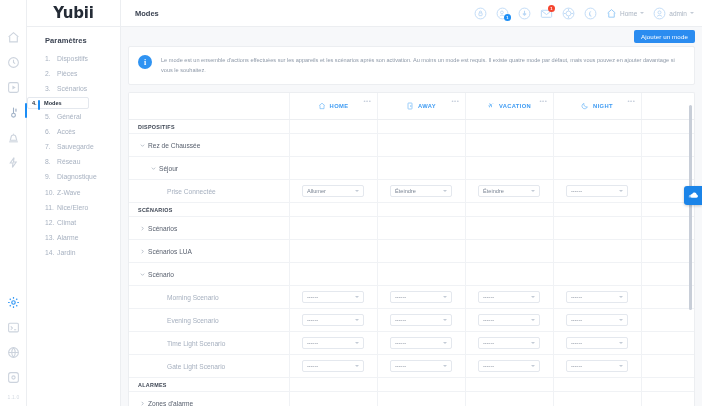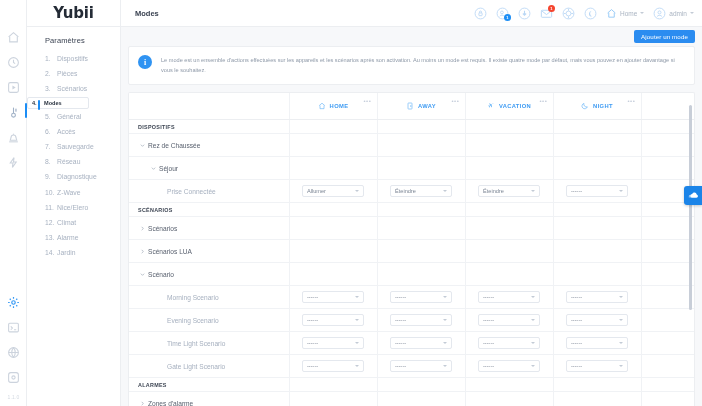--- a/index.html
+++ b/index.html
@@ -44,21 +44,21 @@
   }
   .logo {
     height: 27px; display: flex; align-items: center; justify-content: center;
     border-bottom: 1px solid #eceef1;
   }
   .logo-txt {
     font-size: 15px; font-weight: bold; color: #242b36; letter-spacing: -.2px;
     font-family: "DejaVu Sans", sans-serif;
   }
   .menu-title {
-    font-size: 7.5px; color: #3b4352; font-weight: normal;
+    font-size: 7.5px; color: #3b4352; font-weight: bold;
     padding: 9px 0 6px 18px; letter-spacing: .1px;
   }
   .menu-item {
     display: flex; font-size: 6.8px; color: #a8b2c1;
     padding: 4.1px 0 4.1px 18px; position: relative; cursor: pointer;
   }
   .menu-item .num { width: 12px; flex: 0 0 12px; text-align: left; }
   .menu-item.sel { color: #2b3442; font-weight: bold; }
   .menu-item.sel::before {
     content: ""; position: absolute; left: 10px; top: 2px;

